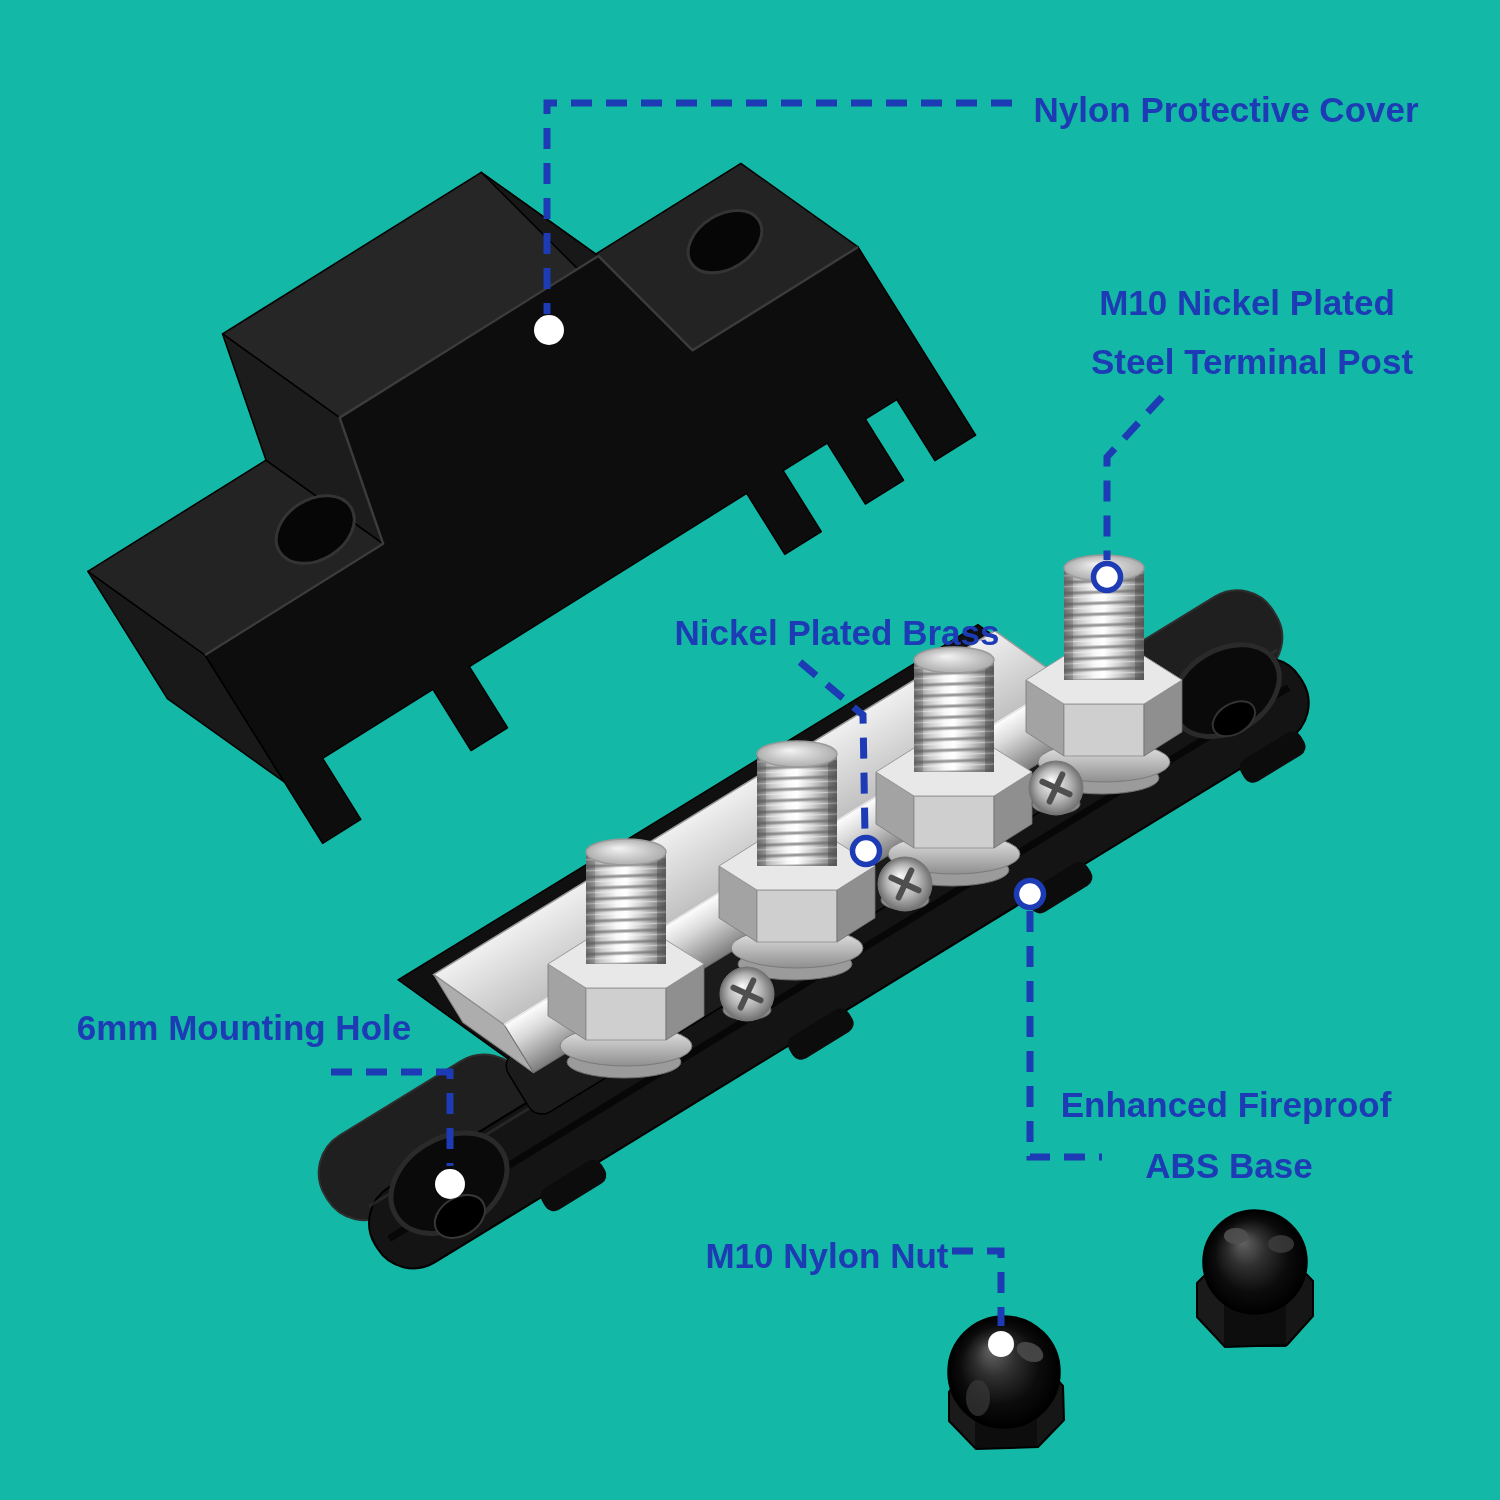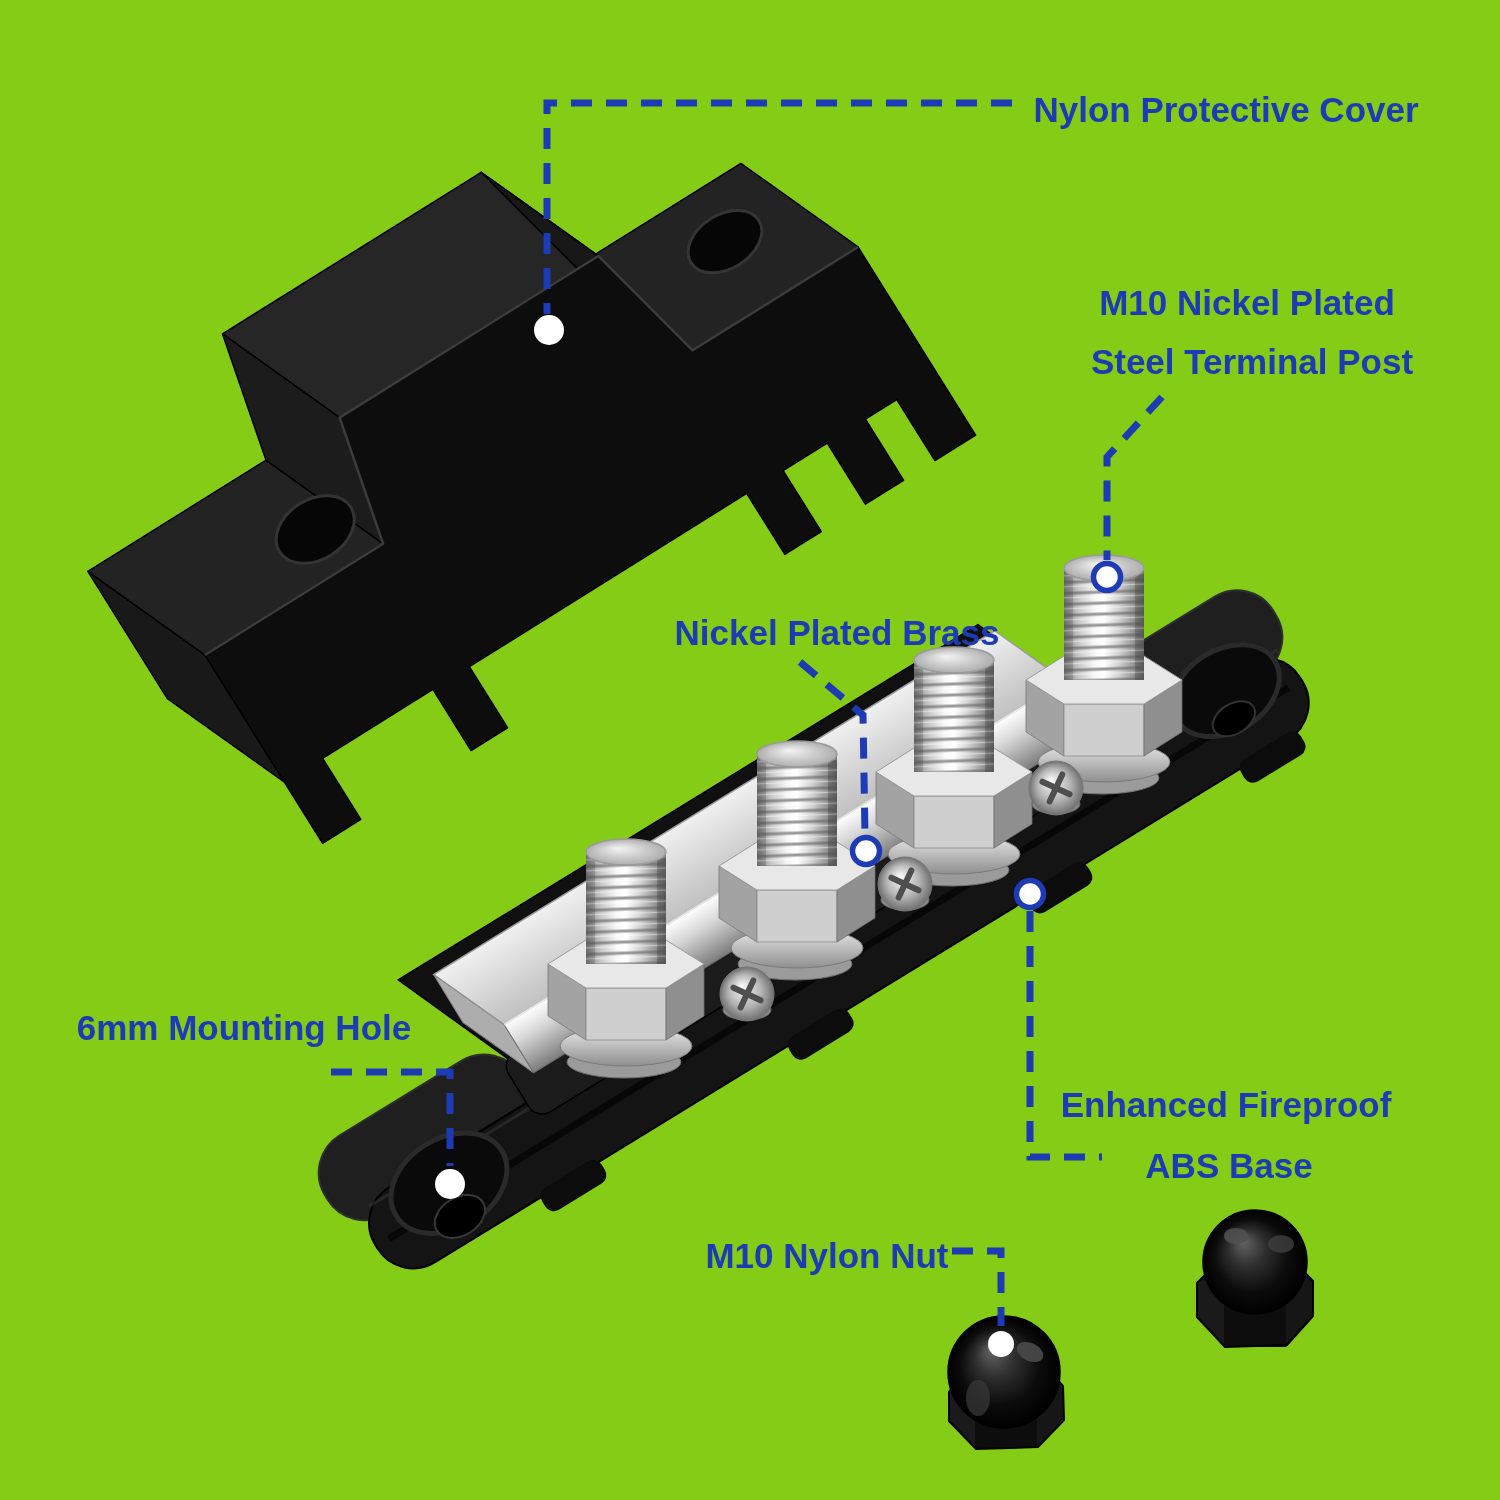--- a/index.html
+++ b/index.html
@@ -1,16 +1,16 @@
 <!DOCTYPE html>
 <html><head>
 <meta charset="utf-8">
 <style>
   html,body{margin:0;padding:0;background:#ffffff;}
-  .stage{position:relative;width:1500px;height:1500px;background:#84cc16;overflow:hidden;
+  .stage{position:relative;width:1500px;height:1500px;background:#14b8a6;overflow:hidden;
          font-family:"Liberation Sans", sans-serif;}
   .stage svg{position:absolute;left:0;top:0;}
   text.callout{font-family:"Liberation Sans","DejaVu Sans",sans-serif;font-weight:bold;font-size:35px;}
 </style>
 </head>
 <body>
 
 <div class="stage">
 <svg width="1500" height="1500" viewBox="0 0 1500 1500">
   <defs>

